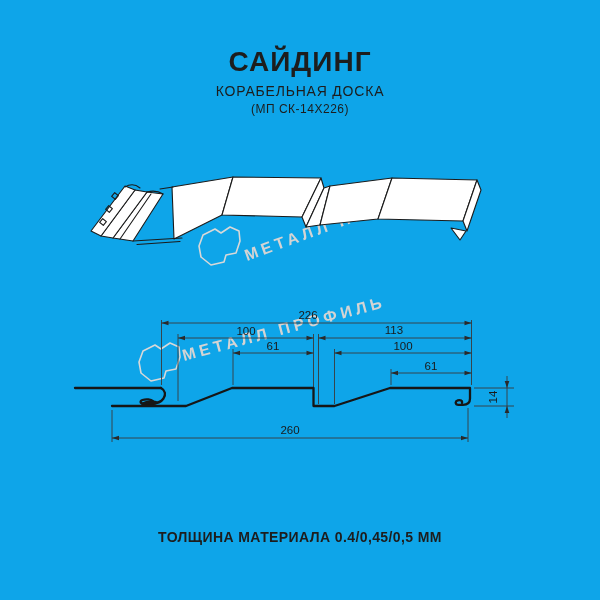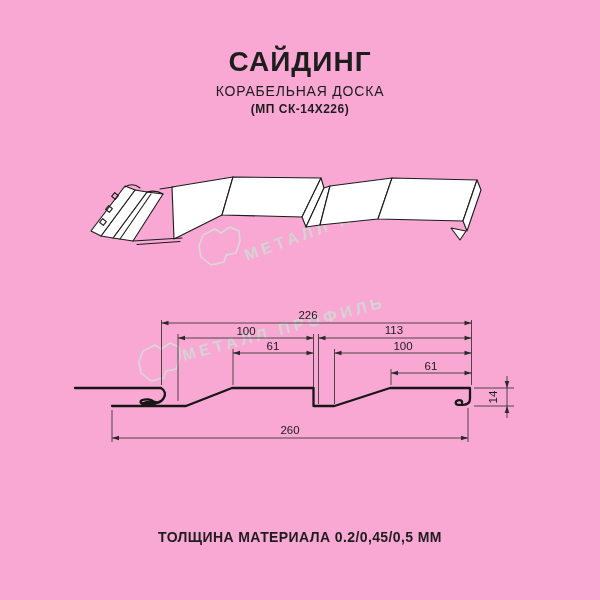--- a/index.html
+++ b/index.html
@@ -1,22 +1,22 @@
 <!DOCTYPE html>
 <html><head>
 <meta charset="utf-8">
 <style>
   html,body{margin:0;padding:0;}
   body{width:600px;height:600px;background:#ffffff;position:relative;overflow:hidden;
        font-family:"Liberation Sans", sans-serif;color:#1d1d1d;}
-  .page{position:absolute;inset:0;background:#f9a8d4;}
+  .page{position:absolute;inset:0;background:#0ea5e9;}
   .hdr{position:absolute;left:0;width:600px;text-align:center;}
   .title{top:46px;font-size:28px;font-weight:800;letter-spacing:1px;}
   .subtitle{top:83px;font-size:14px;font-weight:400;letter-spacing:0.8px;}
-  .model{top:102px;font-size:12px;font-weight:700;letter-spacing:0.5px;}
+  .model{top:102px;font-size:12px;font-weight:400;letter-spacing:0.5px;}
   .footer{position:absolute;top:529px;left:0;width:600px;text-align:center;
           font-size:14px;font-weight:700;letter-spacing:0.4px;}
   svg{position:absolute;top:0;left:0;}
   .wm-text{font-size:16px;font-weight:800;letter-spacing:4px;fill:#d4d4d4;}
   .wm-logo{fill:none;stroke:#d8d8d8;stroke-width:1.6;stroke-linejoin:round;}
   .p3d{fill:#ffffff;stroke:#1b1b1b;stroke-width:1.1;stroke-linejoin:round;}
   .p3dl{fill:none;stroke:#1b1b1b;stroke-width:1.1;stroke-linejoin:round;stroke-linecap:round;}
   .thick{fill:none;stroke:#161616;stroke-width:2.3;stroke-linejoin:round;stroke-linecap:round;}
   .thin{fill:none;stroke:#3a3a3a;stroke-width:0.9;}
   .arr{fill:#2a2a2a;stroke:none;}
@@ -134,14 +134,14 @@
       <g>
         <path class="thin" d="M507,376 V418"></path>
         <path class="arr" d="M507,388 L504.7,381 L509.3,381 Z"></path>
         <path class="arr" d="M507,406 L504.7,413 L509.3,413 Z"></path>
         <text class="dimtxt" x="497" y="397" transform="rotate(-90 497 397)">14</text>
       </g>
 
     </g>
   </svg>
 
-  <div class="footer">ТОЛЩИНА МАТЕРИАЛА 0.2/0,45/0,5 ММ</div>
+  <div class="footer">ТОЛЩИНА МАТЕРИАЛА 0.4/0,45/0,5 ММ</div>
 </div>
 
 </body></html>

